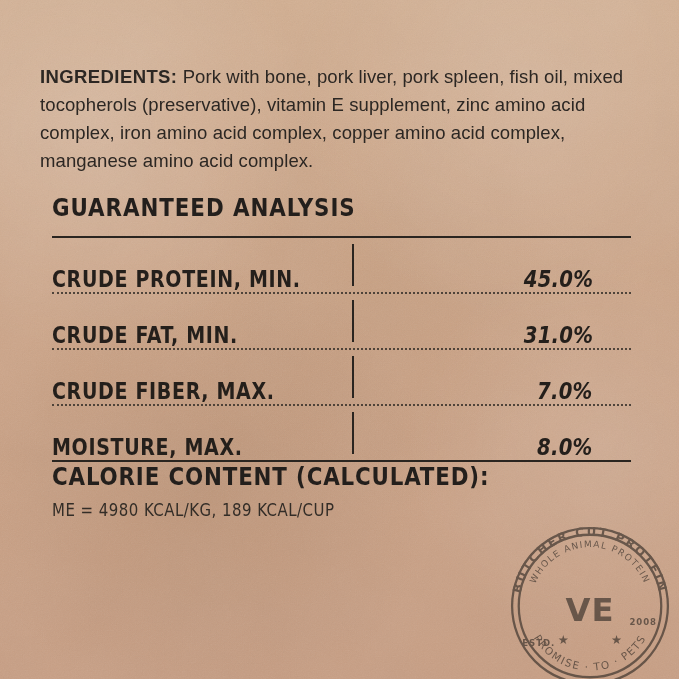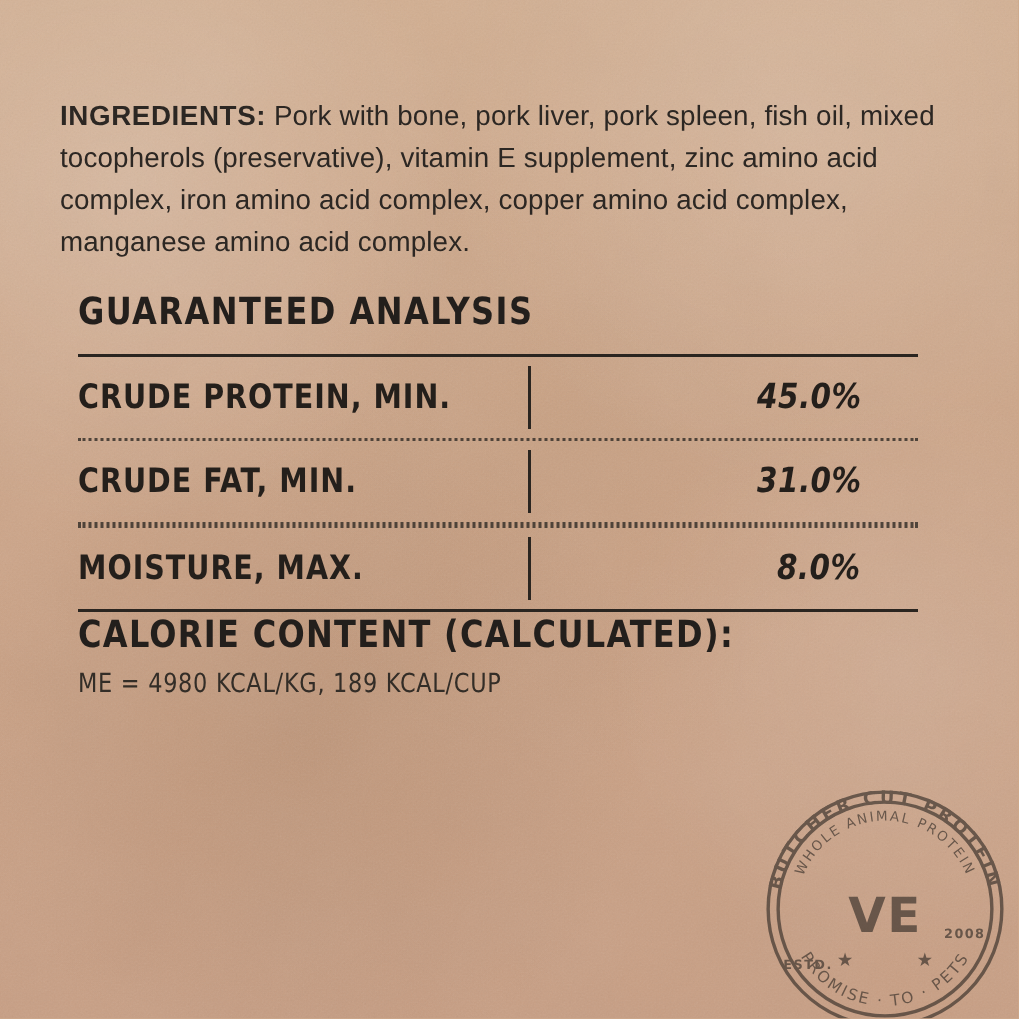--- a/index.html
+++ b/index.html
@@ -33,21 +33,21 @@
   #grain {
     position: absolute;
     inset: 0;
     pointer-events: none;
     opacity: 0.5;
   }
 
   .content {
     position: relative;
     z-index: 2;
-    padding: 44px 55px 0 40px;
+    padding: 44px 36px 0 40px;
   }
 
   
   .ingredients {
     color: #2c2723;
     font-size: 18.5px;
     line-height: 1.52;
     letter-spacing: 0.1px;
     max-width: 600px;
   }
@@ -75,21 +75,21 @@
     border-top: 2.6px solid #2a2520;
   }
   .rule-dotted {
     height: 0;
     border-top: 2.4px dotted #3a332c;
     opacity: 0.85;
   }
   .ga-row {
     position: relative;
     display: flex;
-    align-items: center;
+    align-items: flex-end;
     height: 54px;
   }
   .ga-name {
     font-family: "DejaVu Sans Condensed", "Liberation Sans Narrow", "Liberation Sans", sans-serif;
     font-weight: bold;
     font-size: 22.5px;
     letter-spacing: 0.7px;
     color: #241f1b;
     transform: scaleX(0.94);
     transform-origin: left center;
@@ -195,20 +195,25 @@
       <div class="rule-dotted"></div>
 
       <div class="ga-row">
         <div class="ga-name">CRUDE FAT, MIN.</div>
         <div class="ga-divider"></div>
         <div class="ga-value">31.0%</div>
       </div>
 
       <div class="rule-dotted"></div>
 
+      <div class="ga-row">
+        <div class="ga-name">CRUDE FIBER, MAX.</div>
+        <div class="ga-divider"></div>
+        <div class="ga-value">7.0%</div>
+      </div>
 
       <div class="rule-dotted"></div>
 
       <div class="ga-row">
         <div class="ga-name">MOISTURE, MAX.</div>
         <div class="ga-divider"></div>
         <div class="ga-value">8.0%</div>
       </div>
 
       <div class="rule-thick"></div>

